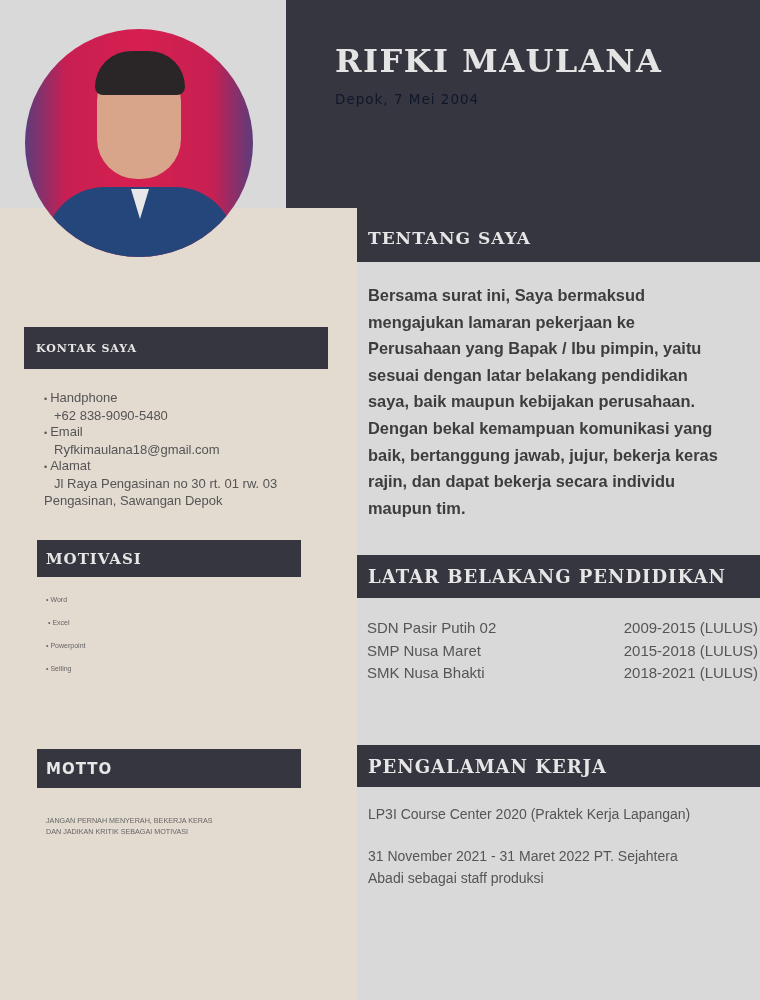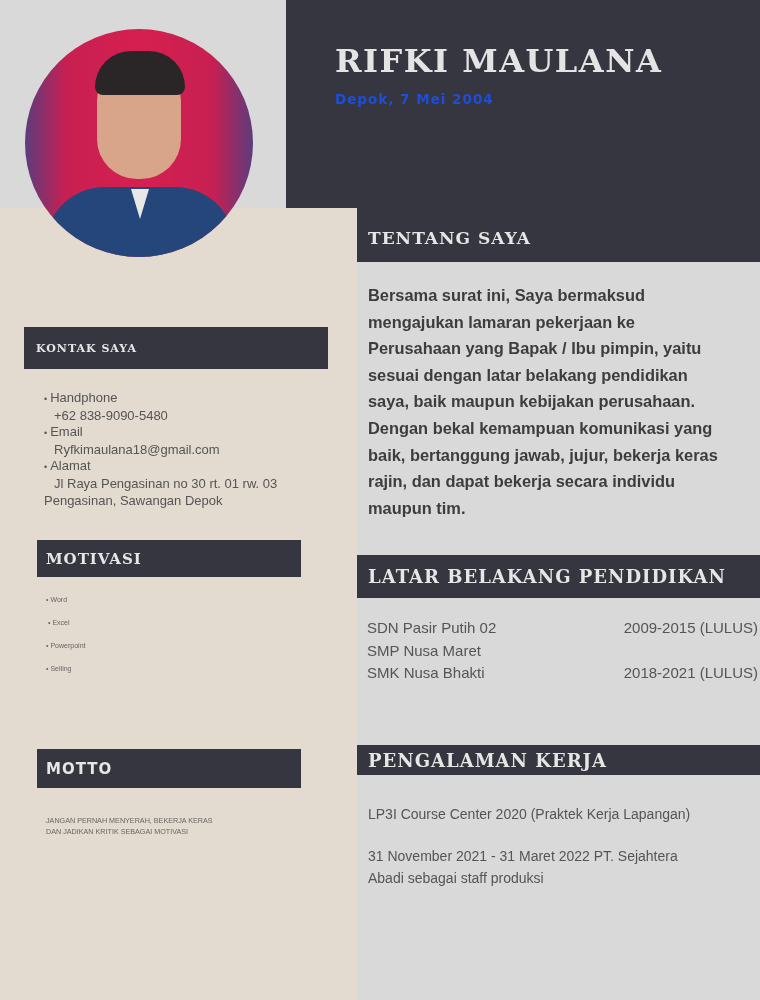--- a/index.html
+++ b/index.html
@@ -22,22 +22,22 @@
       position: absolute; left: 357px; top: 208px; width: 403px; height: 54px;
       background: #363640;
     }
     .name {
       position: absolute; left: 335px; top: 42px;
       font-family: "DejaVu Serif", serif; font-weight: bold;
       font-size: 32px; letter-spacing: 1.5px; color: #e4e4e4;
     }
     .dob {
       position: absolute; left: 335px; top: 91px;
-      font-family: "DejaVu Sans", sans-serif; font-weight: bold;
-      font-size: 13.5px; letter-spacing: 1px; color: #1d4ed8; text-align: right;
+      font-family: "DejaVu Sans", sans-serif; font-weight: normal;
+      font-size: 13.5px; letter-spacing: 1px; color: #0f172a; text-align: right;
     }
     .photo {
       position: absolute; left: 25px; top: 29px; width: 228px; height: 228px;
       border-radius: 50%; overflow: hidden;
       background: linear-gradient(90deg, #5d3c7c 0%, #c81f52 18%, #d61f50 50%, #c81f52 82%, #5d3c7c 100%);
     }
     .photo .head {
       position: absolute; left: 72px; top: 30px; width: 84px; height: 120px;
       border-radius: 42px 42px 40px 40px; background: #d9a58a;
     }
@@ -56,21 +56,21 @@
     .bar {
       position: absolute; background: #363640; color: #e6e6e6;
       font-family: "DejaVu Serif", serif; font-weight: bold;
       display: flex; align-items: center; letter-spacing: 1px;
     }
     .bar-kontak { left: 24px; top: 327px; width: 304px; height: 42px; font-size: 11px; padding-left: 12px; }
     .bar-kemampuan { left: 37px; top: 540px; width: 264px; height: 37px; font-size: 15px; padding-left: 9px; }
     .bar-motto { left: 37px; top: 749px; width: 264px; height: 39px; font-size: 15px; padding-left: 9px; font-family: "DejaVu Sans", sans-serif; }
     .bar-tentang { left: 368px; top: 228px; font-size: 17px; background: transparent; }
     .bar-latar { left: 357px; top: 555px; width: 403px; height: 43px; font-size: 18px; padding-left: 11px; }
-    .bar-kerja { left: 357px; top: 745px; width: 403px; height: 30px; font-size: 18px; padding-left: 11px; }
+    .bar-kerja { left: 357px; top: 745px; width: 403px; height: 42px; font-size: 18px; padding-left: 11px; }
 
     .contact {
       position: absolute; left: 35px; top: 390px; width: 300px;
       font-size: 13px; line-height: 16.6px; color: #555; margin-left: 9px;
     }
     .contact .label::before { content: "\2022"; margin-right: 3px; font-size: 9px; }
     .contact .val { padding-left: 10px; }
     .contact .cont { padding-left: 0; }
 
     .skills {
@@ -153,20 +153,21 @@
 </div>
 
 <div class="bar bar-latar">LATAR BELAKANG PENDIDIKAN</div>
 <div class="edu">
   <div class="row">
     <span>SDN Pasir Putih 02</span>
     <span class="period">2009-2015 (LULUS)</span>
   </div>
   <div class="row">
     <span>SMP Nusa Maret</span>
+    <span class="period">2015-2018 (LULUS)</span>
   </div>
   <div class="row">
     <span>SMK Nusa Bhakti</span>
     <span class="period">2018-2021 (LULUS)</span>
   </div>
 </div>
 
 <div class="bar bar-kerja">PENGALAMAN KERJA</div>
 <div class="work">
   <div class="item">

